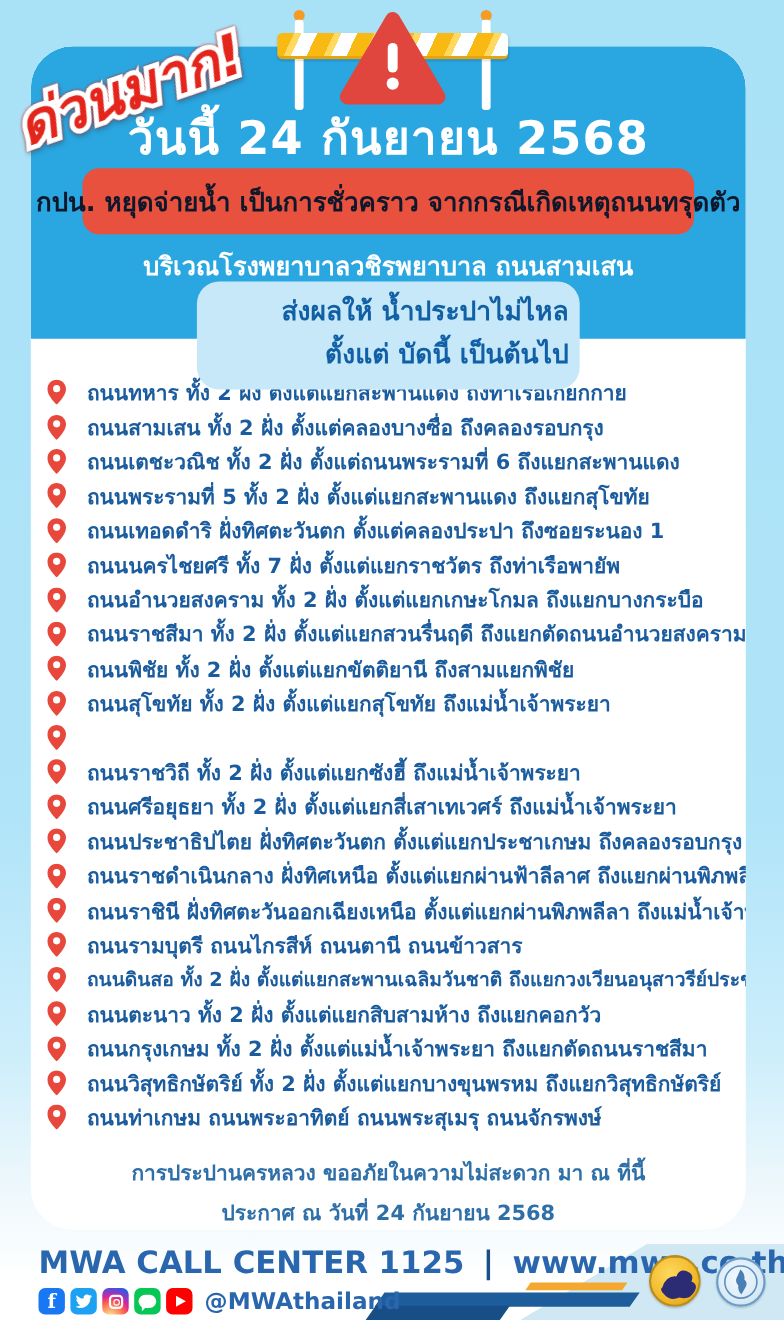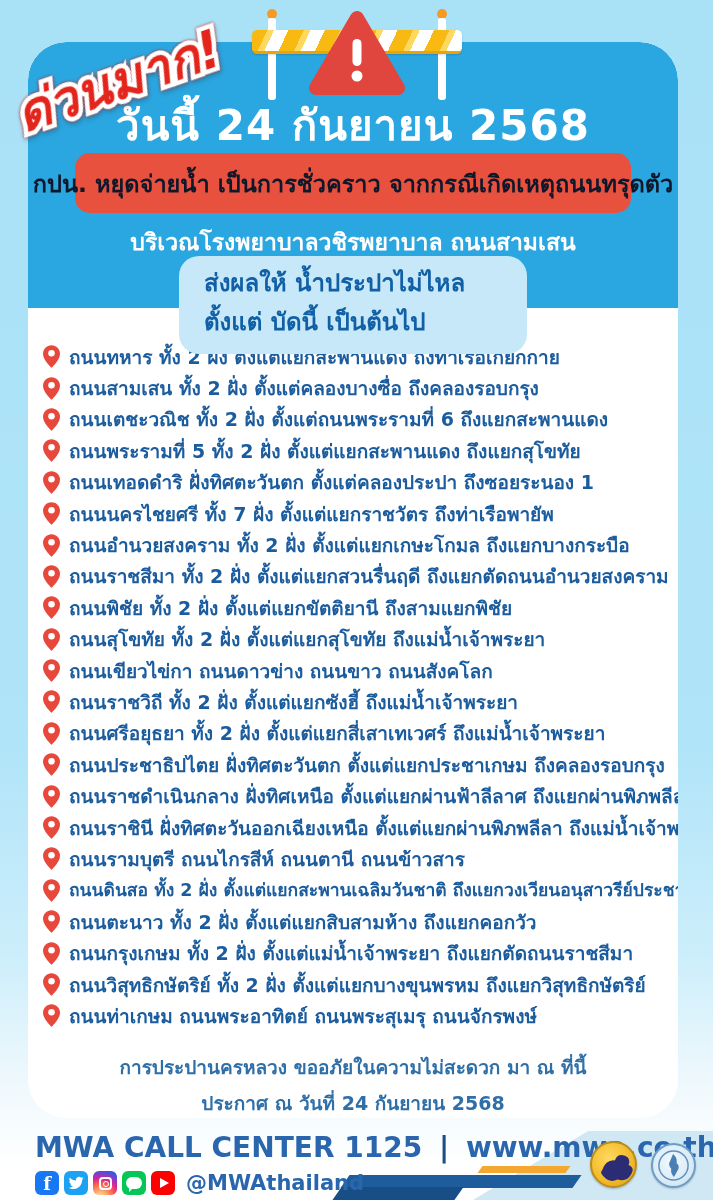--- a/index.html
+++ b/index.html
@@ -28,31 +28,31 @@
     background:#e8513e; border-radius:15px;
     display:flex; align-items:center; justify-content:center;
     color:#0f172a; font-size:23.5px; font-weight:bold; white-space:nowrap;
   }
   .location-line{
     position:absolute; top:182px; left:0; width:100%;
     text-align:center; color:#ffffff; font-size:23px; font-weight:bold;
   }
   .impact-box{
     position:absolute; top:214px; left:50%; transform:translateX(-50%);
-    width:348px; padding:8px 25px 12px; background:#c6e8f8; border-radius:20px;
-    text-align:left; color:#1160a6; font-size:24px; font-weight:bold; line-height:39px;
+    width:348px; padding:8px 10px 12px; background:#c6e8f8; border-radius:20px;
+    text-align:right; color:#1160a6; font-size:24px; font-weight:bold; line-height:39px;
     z-index:2;
   }
 
   
   .road-list{
     position:absolute; top:299px; left:15px; right:8px; list-style:none;
   }
   .road-list li{
-    display:flex; align-items:center; gap:9px; height:31.4px;
+    display:flex; align-items:center; gap:19px; height:31.4px;
     color:#1b5c9e; font-size:19px; font-weight:bold; white-space:nowrap;
   }
   .pin{ flex:0 0 17px; width:17px; height:23px; display:inline-block; }
 
   .closing{
     position:absolute; top:1007px; left:0; width:100%;
     text-align:center; color:#2f6fa8; font-size:19px; font-weight:bold; line-height:36px;
   }
 
   
@@ -211,21 +211,20 @@
             <path d="M12 0C5.4 0 0 5.4 0 12c0 9 12 20 12 20s12-11 12-20C24 5.4 18.6 0 12 0z" fill="#e8483b"></path>
             <circle cx="12" cy="11.5" r="4.6" fill="#fff"></circle>
           </svg>
           <span>ถนนสุโขทัย ทั้ง 2 ฝั่ง ตั้งแต่แยกสุโขทัย ถึงแม่น้ำเจ้าพระยา</span>
         </li>
       <li>
           <svg class="pin" viewBox="0 0 24 32">
             <path d="M12 0C5.4 0 0 5.4 0 12c0 9 12 20 12 20s12-11 12-20C24 5.4 18.6 0 12 0z" fill="#e8483b"></path>
             <circle cx="12" cy="11.5" r="4.6" fill="#fff"></circle>
           </svg>
-          <span>ถนนเขียวไข่กา ถนนดาวข่าง ถนนขาว ถนนสังคโลก</span>
         </li>
       <li>
           <svg class="pin" viewBox="0 0 24 32">
             <path d="M12 0C5.4 0 0 5.4 0 12c0 9 12 20 12 20s12-11 12-20C24 5.4 18.6 0 12 0z" fill="#e8483b"></path>
             <circle cx="12" cy="11.5" r="4.6" fill="#fff"></circle>
           </svg>
           <span>ถนนราชวิถี ทั้ง 2 ฝั่ง ตั้งแต่แยกซังฮี้ ถึงแม่น้ำเจ้าพระยา</span>
         </li>
       <li>
           <svg class="pin" viewBox="0 0 24 32">

